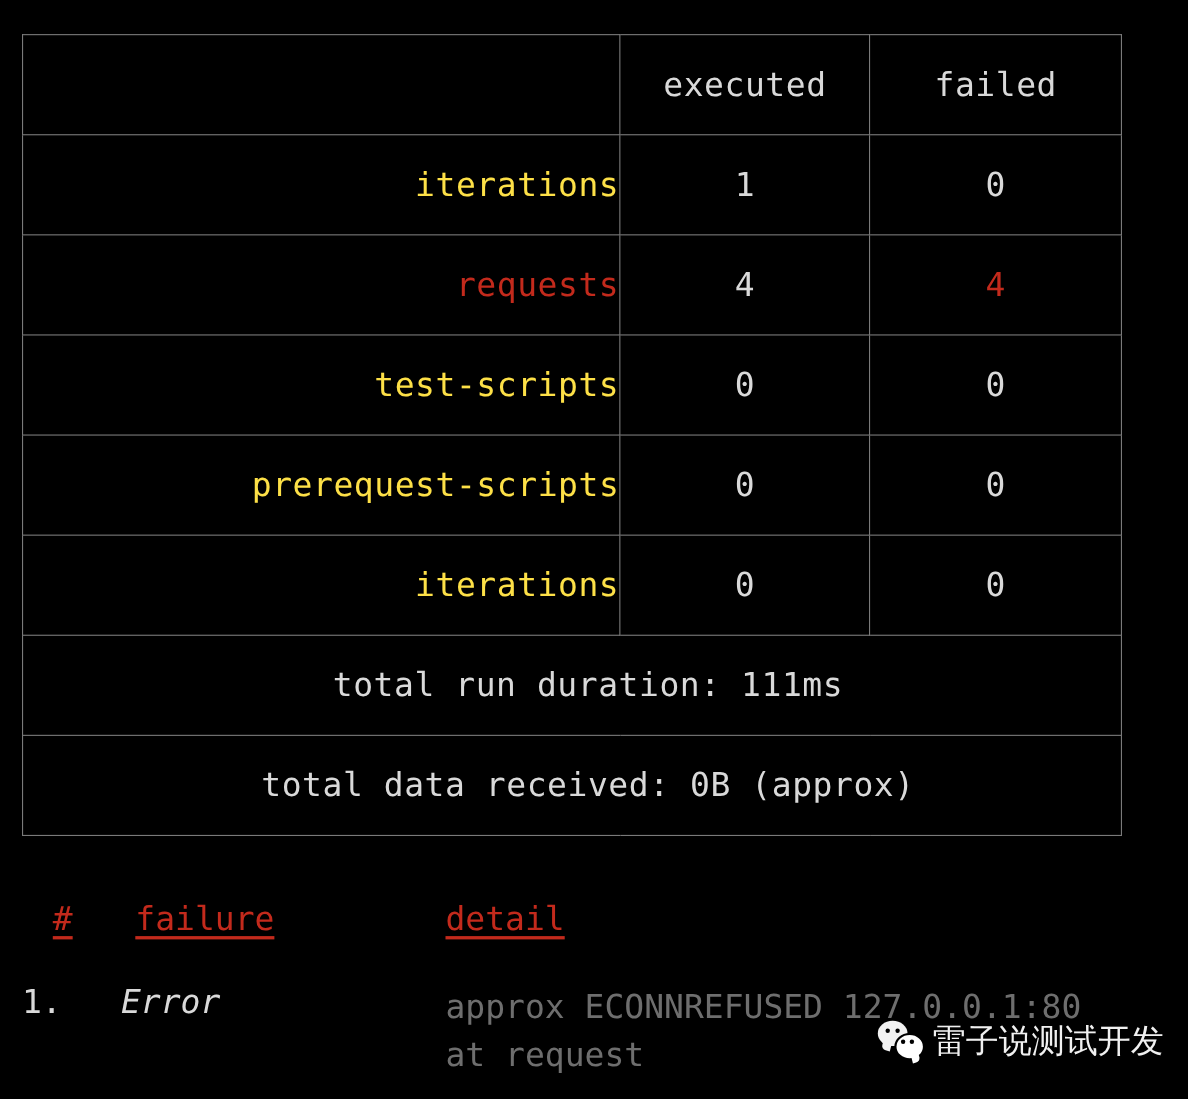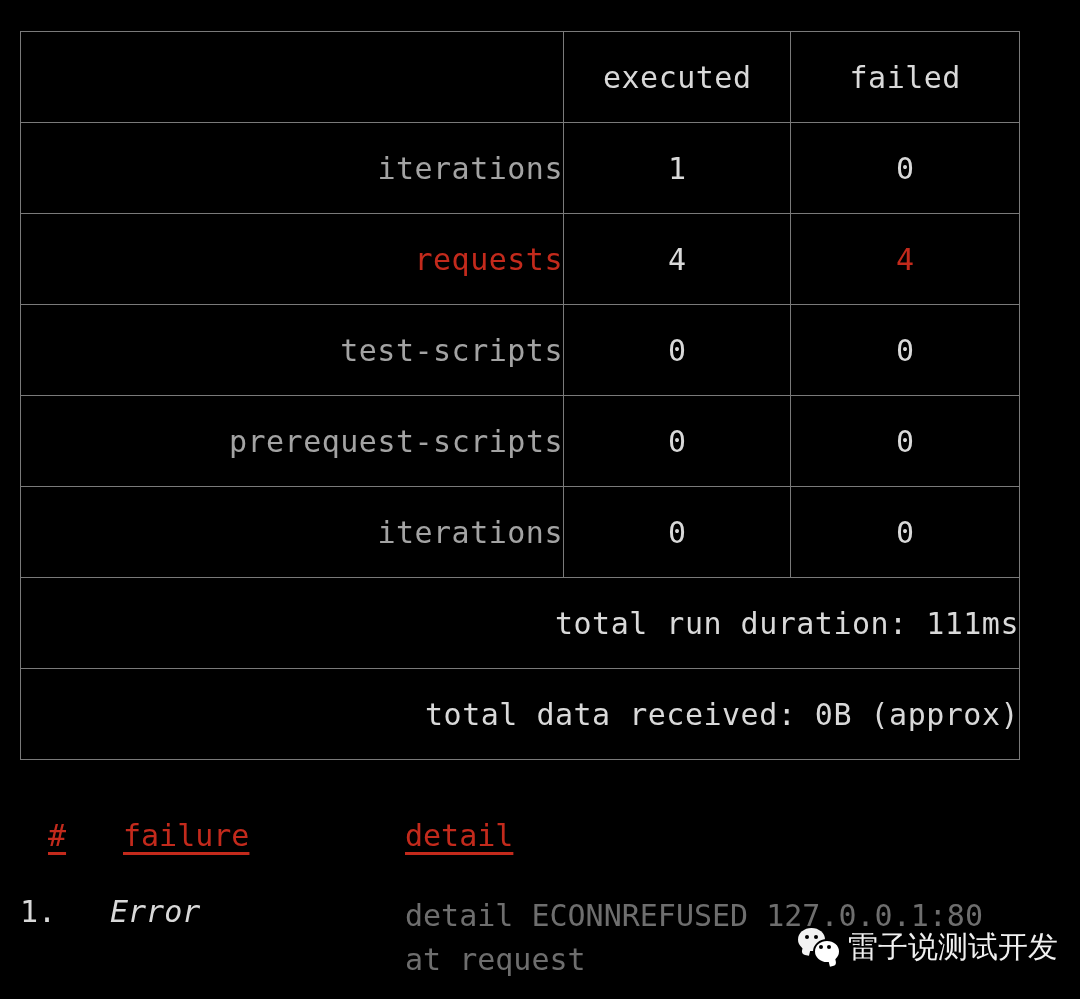--- a/index.html
+++ b/index.html
@@ -53,25 +53,25 @@
     color: #d9d9d9;
   }
   .row-label {
     text-align: right;
     padding-right: 32px;
   }
   .num-cell {
     text-align: center;
     color: #d9d9d9;
   }
-  .txt-green { color: #a3a3a3; }
+  .txt-green { color: #fde047; }
   .txt-red   { color: #c32a1c; }
 
   .total-row td {
-    text-align: right;
+    text-align: center;
     padding-left: 29px;
     color: #d9d9d9;
     font-size: 30px;
   }
 
   
   .fail-block {
     position: absolute;
     left: 0;
     top: 818px;
@@ -244,21 +244,21 @@
   <div class="fail-block">
     <div class="fail-head">
       <span class="fh-num">#</span>
       <span class="fh-fail">failure</span>
       <span class="fh-detail">detail</span>
     </div>
     <div class="fail-row">
       <span class="fr-index">1.</span>
       <span class="fr-name">Error</span>
       <span class="fr-detail">
-        <span class="fr-detail-line">detail ECONNREFUSED 127.0.0.1:80</span>
+        <span class="fr-detail-line">approx ECONNREFUSED 127.0.0.1:80</span>
         <span class="fr-detail-line">at request</span>
       </span>
     </div>
   </div>
 
   <div class="watermark">
     <span class="wm-logo">
       <span class="wm-bubble-big"></span>
       <span class="wm-eye b1"></span>
       <span class="wm-eye b2"></span>

